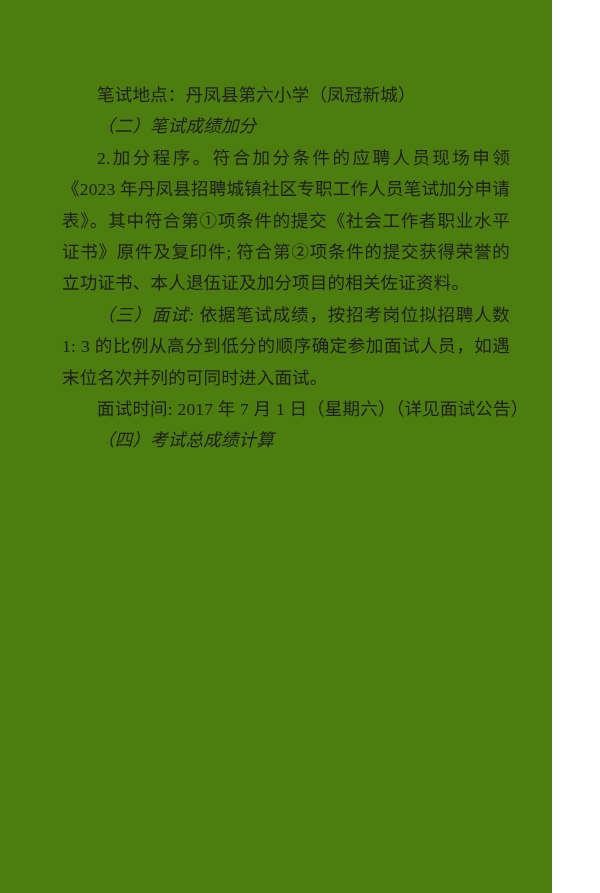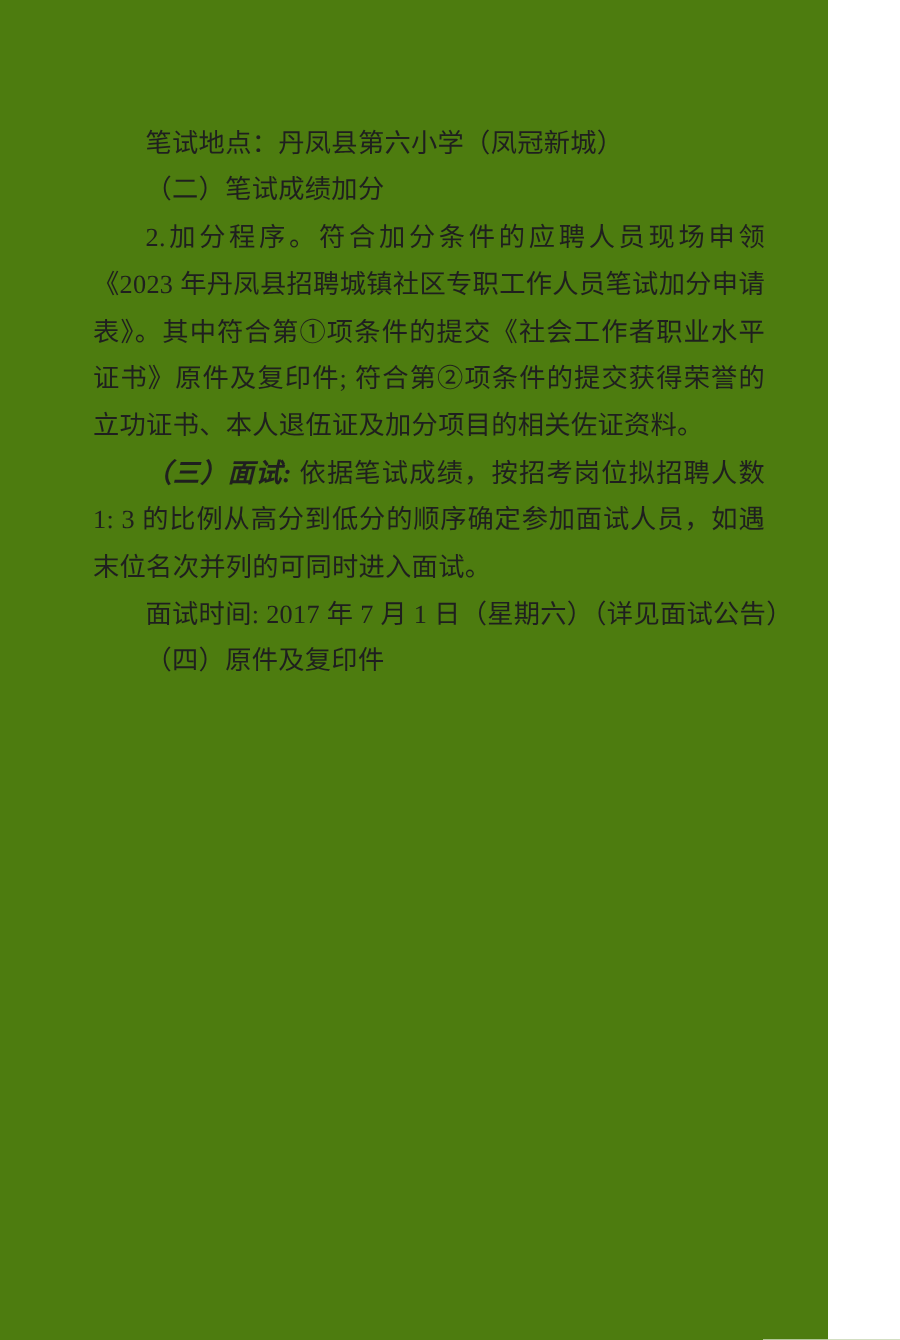--- a/index.html
+++ b/index.html
@@ -37,32 +37,33 @@
     text-justify: inter-character;
   }
   .para.one-line {
     white-space: nowrap;
   }
   .seg-body {
     font-style: normal;
     font-weight: normal;
   }
   .seg-kaiti {
+    font-style: italic;
     font-weight: normal;
   }
   .seg-kaiti-bold {
     font-style: italic;
-    font-weight: 700;
+    font-weight: 400;
   }
 </style>
 </head>
 <body>
 
 <div class="page">
   <div class="doc">
       <p class="para indent one-line"><span class="seg-body">笔试地点：丹凤县第六小学（凤冠新城）</span></p>
       <p class="para indent one-line"><span class="seg-kaiti">（二）笔试成绩加分</span></p>
       <p class="para indent justify"><span class="seg-body">2.加分程序。符合加分条件的应聘人员现场申领《2023 年丹凤县招聘城镇社区专职工作人员笔试加分申请表》。其中符合第①项条件的提交《社会工作者职业水平证书》原件及复印件; 符合第②项条件的提交获得荣誉的立功证书、本人退伍证及加分项目的相关佐证资料。</span></p>
       <p class="para indent justify"><span class="seg-kaiti-bold">（三）面试:</span><span class="seg-body"> 依据笔试成绩，按招考岗位拟招聘人数 1: 3 的比例从高分到低分的顺序确定参加面试人员，如遇末位名次并列的可同时进入面试。</span></p>
       <p class="para indent one-line"><span class="seg-body">面试时间: 2017 年 7 月 1 日（星期六）（详见面试公告）</span></p>
-      <p class="para indent one-line"><span class="seg-kaiti">（四）原件及复印件</span></p>
+      <p class="para indent one-line"><span class="seg-kaiti">（四）考试总成绩计算</span></p>
     </div>
 </div>
 
 </body></html>

